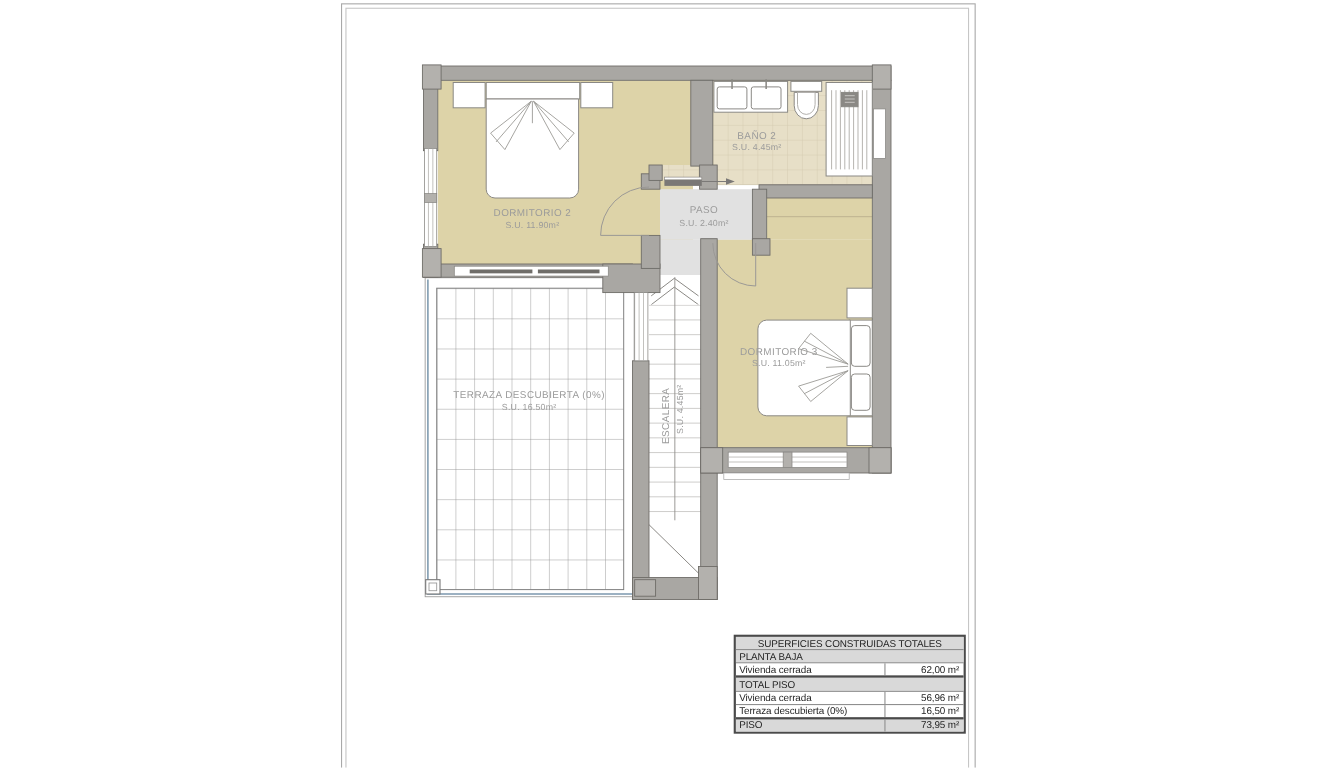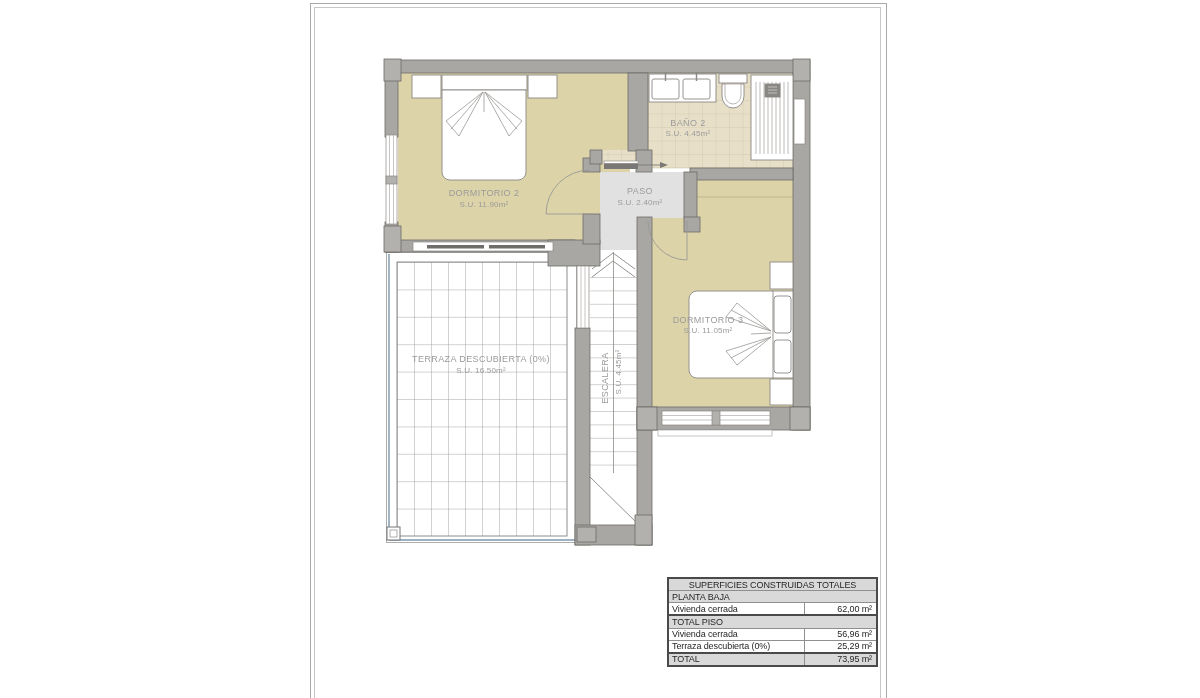--- a/index.html
+++ b/index.html
@@ -228,21 +228,21 @@
     </div>
     <div class="t-row gray section thick">
       <div class="t-label">TOTAL PISO</div>
     </div>
     <div class="t-row">
       <div class="t-label">Vivienda cerrada</div>
       <div class="t-value">56,96 m²</div>
     </div>
     <div class="t-row">
       <div class="t-label">Terraza descubierta (0%)</div>
-      <div class="t-value">25,29 m²</div>
+      <div class="t-value">16,50 m²</div>
     </div>
     <div class="t-row gray thick">
-      <div class="t-label">TOTAL</div>
+      <div class="t-label">PISO</div>
       <div class="t-value">73,95 m²</div>
     </div>
   </div>
 
 </div>
 
 </body></html>

